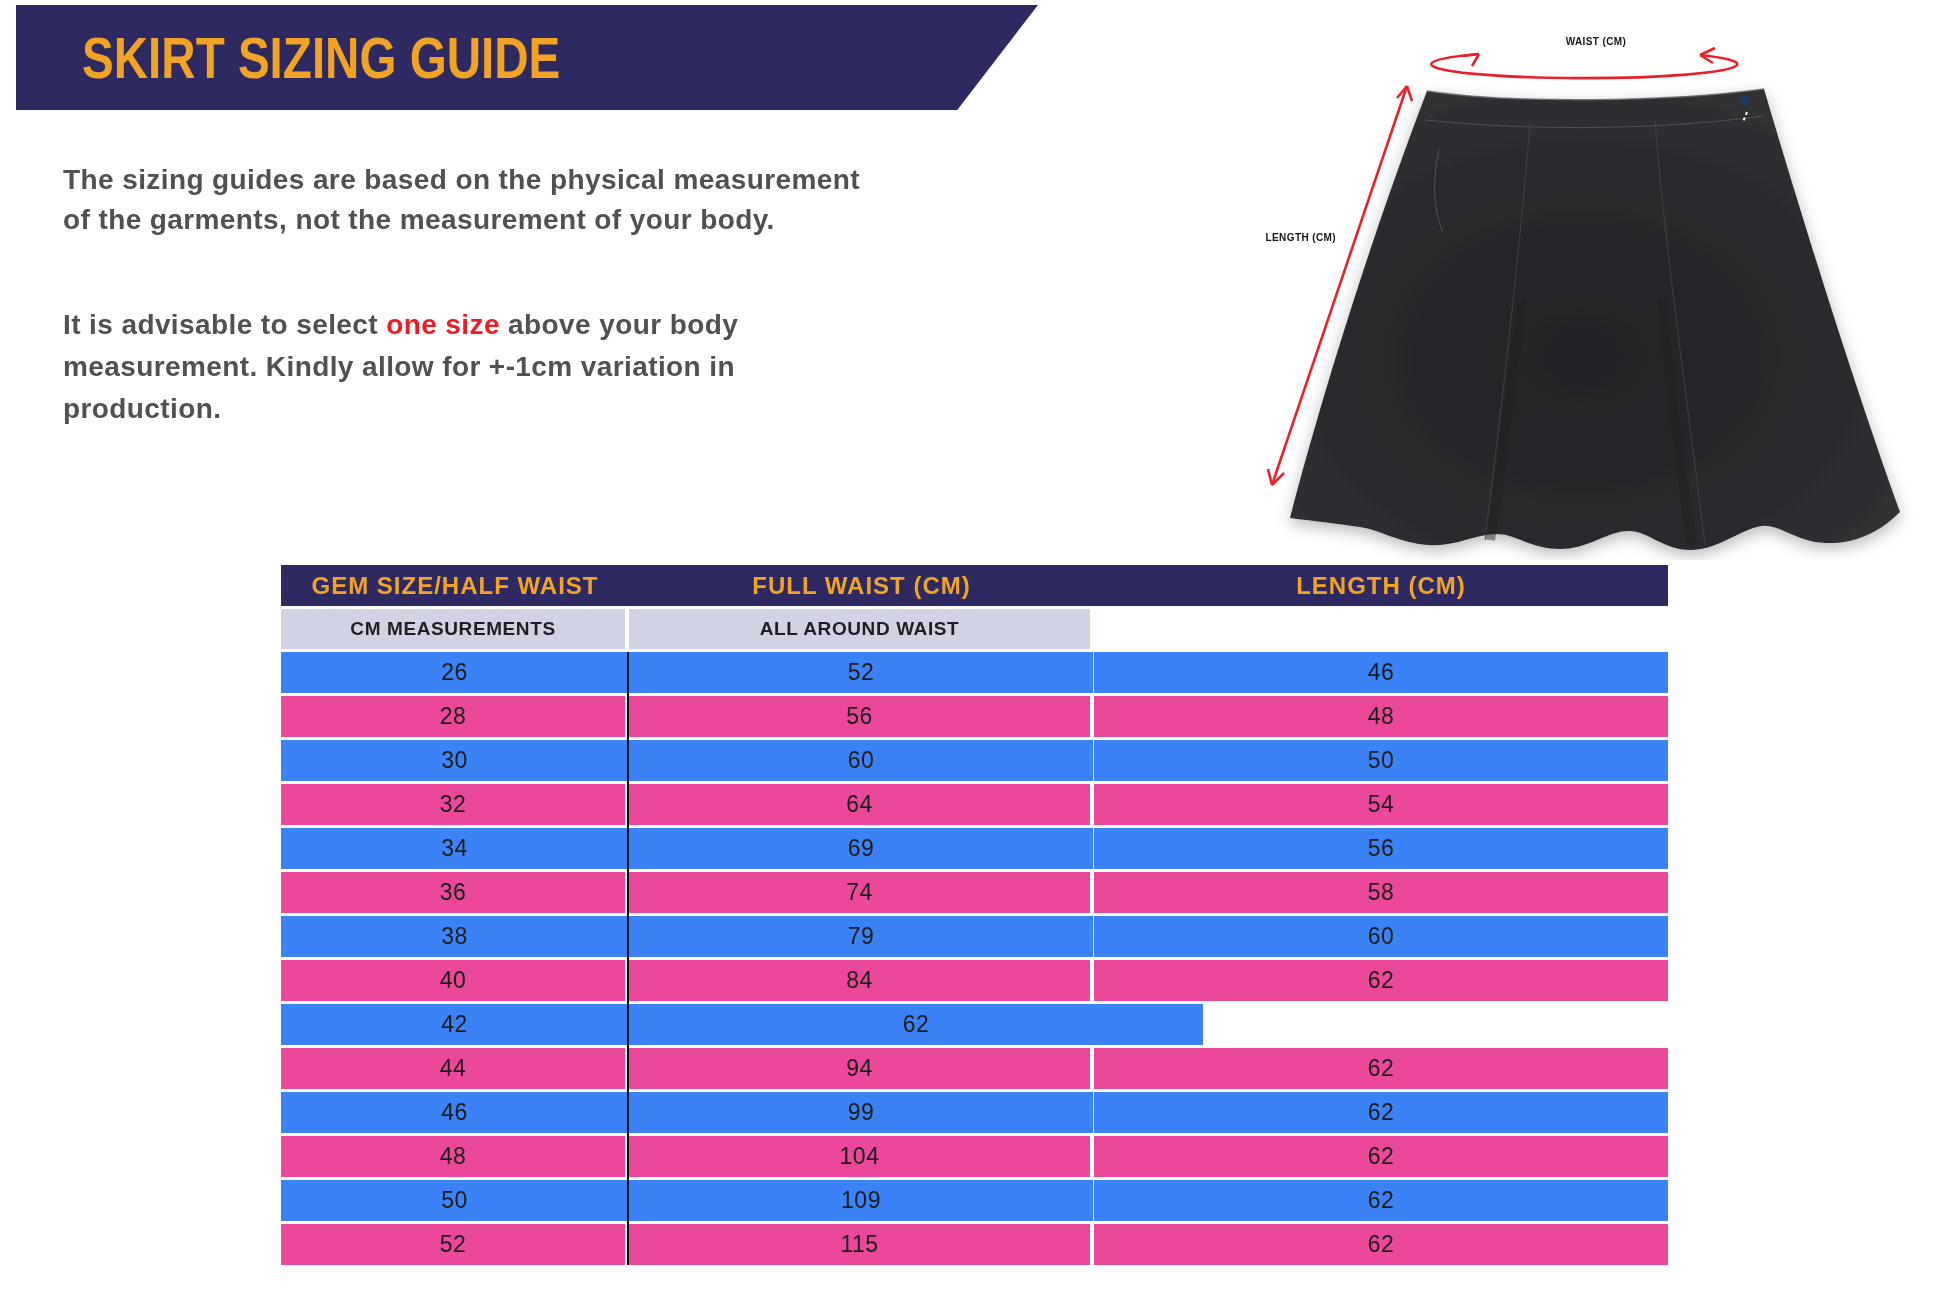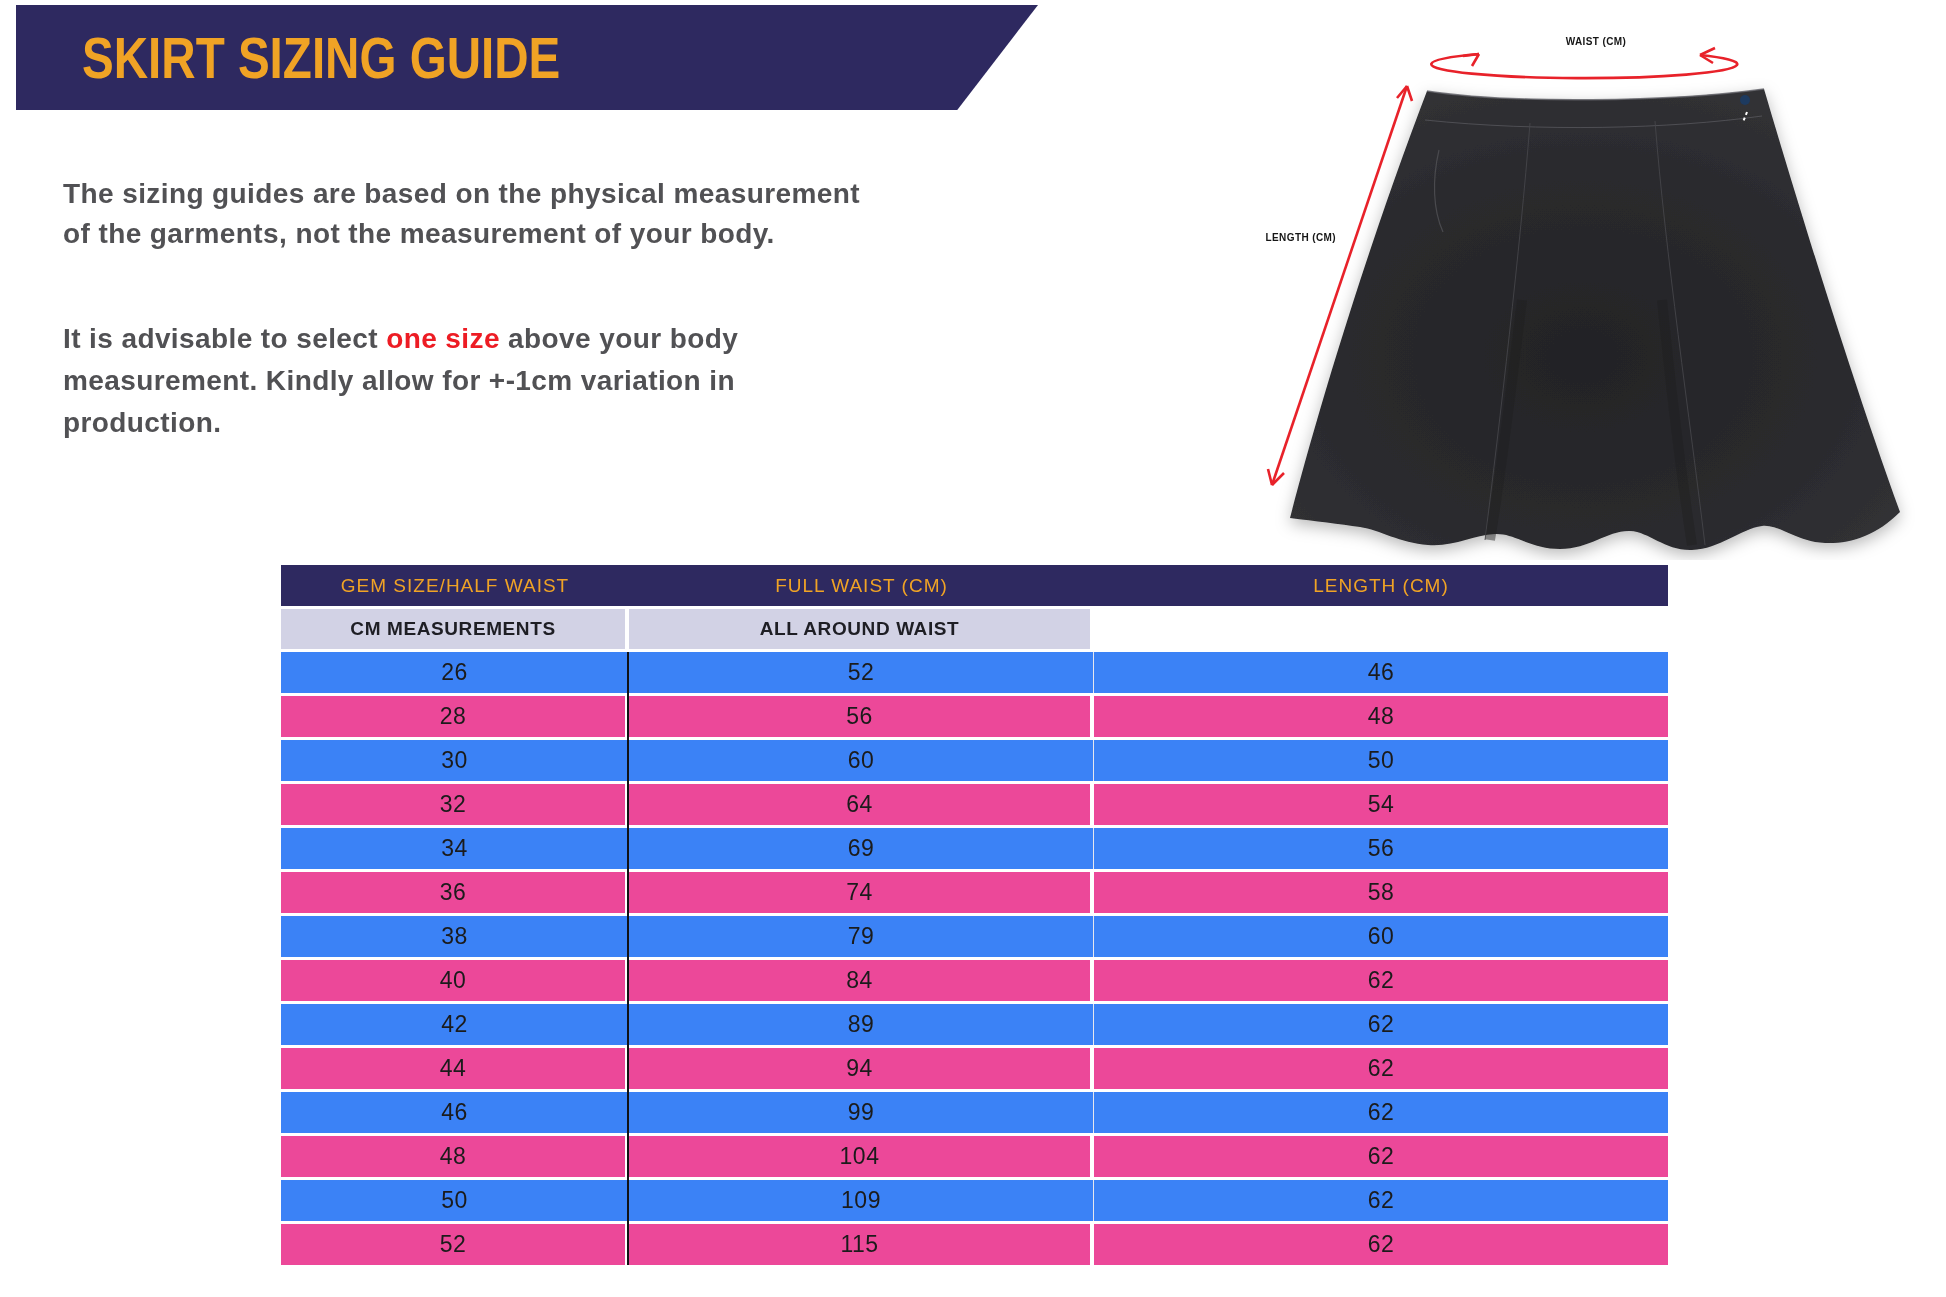--- a/index.html
+++ b/index.html
@@ -17,38 +17,38 @@
     display:flex;align-items:center;
   }
   .banner-title{
     margin-left:66px;
     color:#f0a325;font-size:58px;font-weight:700;letter-spacing:0px;
     transform:scaleX(0.82);transform-origin:left center;white-space:nowrap;
   }
 
   
   .intro{position:absolute;left:63px;top:160px;width:980px;color:#515154;}
-  .intro .p1{font-size:28px;line-height:40px;font-weight:700;letter-spacing:.4px;margin-top:14px;}
+  .intro .p1{font-size:28px;line-height:40px;font-weight:700;letter-spacing:.4px;}
   .intro .p2{margin-top:64px;font-size:28px;line-height:42px;font-weight:700;letter-spacing:.4px;}
   .red-em{color:#ed1c24;}
 
   
   .diagram{position:absolute;left:1200px;top:0;width:746px;height:560px;}
   .diagram svg{position:absolute;left:0;top:0;}
   .diag-label{position:absolute;font-size:10px;font-weight:700;color:#161616;letter-spacing:.4px;}
   .waist-label{left:296px;top:36px;width:200px;text-align:center;}
   .length-label{left:0px;top:232px;width:136px;text-align:right;}
 
   
   .size-table{position:absolute;left:281px;top:565px;width:1387px;}
   .thead{
     height:41px;background:#2e2960;display:flex;align-items:center;
   }
   .thead .hcell{
-    color:#f0a325;font-size:19px;font-weight:400;letter-spacing:1px;
+    color:#f0a325;font-size:24px;font-weight:700;letter-spacing:1px;
     display:flex;align-items:center;justify-content:center;height:100%;
   }
   .c0{width:348px;}
   .c1{width:465px;}
   .c2{width:574px;}
   .trow{display:flex;margin-top:3px;height:41px;}
   .subrow{height:40px;}
   .cell{
     box-sizing:border-box;display:flex;align-items:center;justify-content:center;
     height:100%;font-size:23px;color:#1b1b1b;letter-spacing:.5px;
@@ -190,21 +190,20 @@
         <div class="cell c1">79</div>
         <div class="cell c2">60</div>
       </div>
       <div class="trow lav">
         <div class="cell c0">40</div>
         <div class="cell c1">84</div>
         <div class="cell c2">62</div>
       </div>
       <div class="trow white">
         <div class="cell c0">42</div>
-        <div class="cell c1">89</div>
         <div class="cell c2">62</div>
       </div>
       <div class="trow lav">
         <div class="cell c0">44</div>
         <div class="cell c1">94</div>
         <div class="cell c2">62</div>
       </div>
       <div class="trow white">
         <div class="cell c0">46</div>
         <div class="cell c1">99</div>

